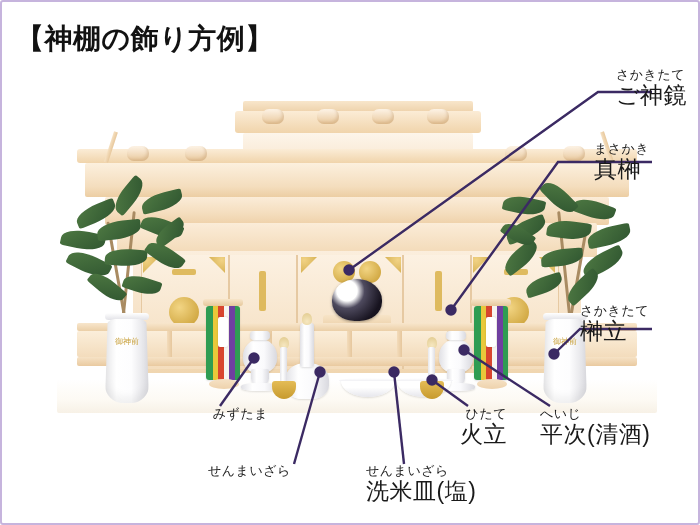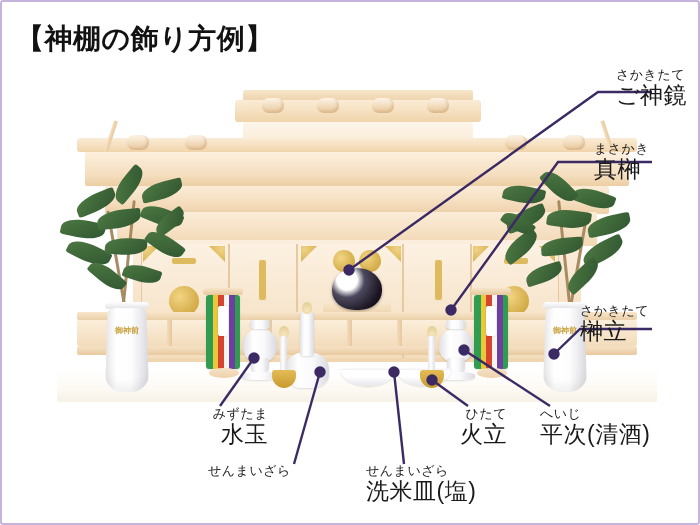--- a/index.html
+++ b/index.html
@@ -16,21 +16,21 @@
 
   
   #title{
     position:absolute;left:14px;top:18px;
     font-family:"Liberation Serif","DejaVu Serif",serif;
     font-size:28px;font-weight:bold;color:#121212;
     letter-spacing:0.5px;white-space:nowrap;
   }
 
   
-  #photo{position:absolute;left:55px;top:88px;width:600px;height:320px;font-weight:bold;}
+  #photo{position:absolute;left:55px;top:99px;width:600px;height:320px;}
 
   
   .wood{position:absolute;border-radius:2px;}
   .w2{background:linear-gradient(180deg,#fbecd8 0%,#f4ddbd 60%,#eed0a8 100%);}
   .w3{background:linear-gradient(180deg,#f6e2c6 0%,#eed2ac 100%);}
 
   
   #roof-main{left:20px;top:48px;width:560px;height:14px;
     background:linear-gradient(180deg,#fbecd6,#f0d4ab);border-radius:3px;}
   #roof-main2{left:28px;top:62px;width:544px;height:34px;
@@ -341,21 +341,20 @@
     <span class="main">真榊</span>
   </div>
 
   <div class="anno" style="left:578px;top:302px;">
     <span class="ruby">さかきたて</span>
     <span class="main">榊立</span>
   </div>
 
   <div class="anno ctr" style="left:182px;top:405px;width:84px;">
     <span class="ruby">みずたま</span>
-    <span class="main">水玉</span>
   </div>
 
   <div class="anno ctr" style="left:437px;top:405px;width:68px;">
     <span class="ruby">ひたて</span>
     <span class="main">火立</span>
   </div>
 
   <div class="anno" style="left:538px;top:405px;">
     <span class="ruby">へいじ</span>
     <span class="main">平次(清酒)</span>

